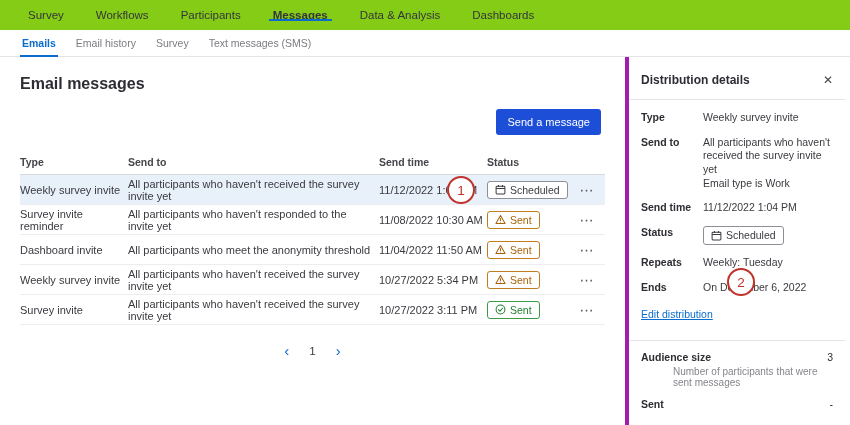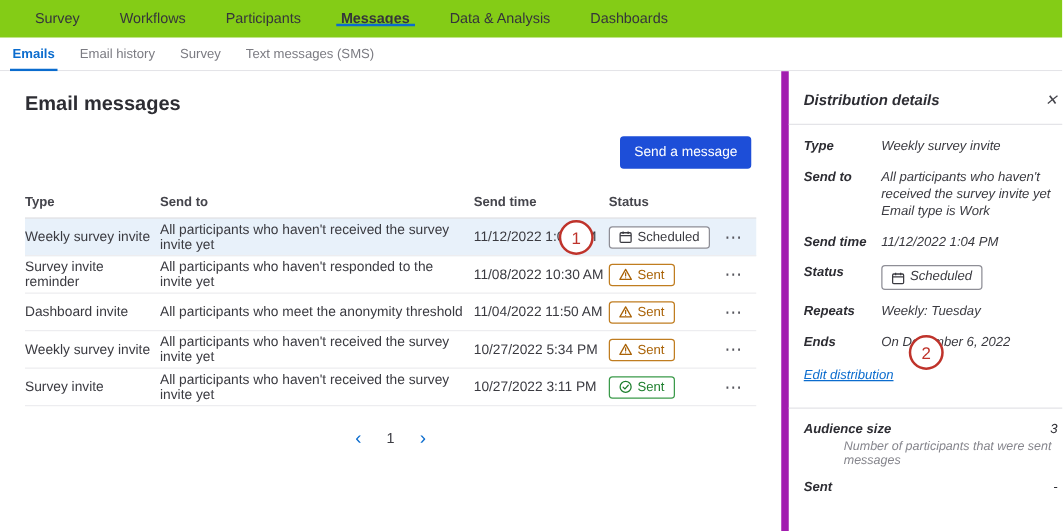--- a/index.html
+++ b/index.html
@@ -7,21 +7,21 @@
   body { font-family:"Liberation Sans", sans-serif; color:#3a3a40; }
   .screen { position:relative; width:850px; height:425px; background:#fff; overflow:hidden; }
 
   
   .topnav { display:flex; align-items:center; height:30px; background:#84cc16; padding-left:12px; }
   .topnav .tab { display:flex; align-items:center; padding:0 16px; font-size:11.5px; color:#35353b; cursor:pointer; position:relative; white-space:nowrap; }
   .topnav .tab.active { font-weight:bold; }
   .topnav .tab.active::after { content:""; position:absolute; left:12px; right:12px; bottom:0; height:2px; background:#0b6cce; }
 
   
-  .subnav { display:flex; align-items:stretch; height:27px; border-bottom:1px solid #e4e4e8; padding-left:0; }
+  .subnav { display:flex; align-items:stretch; height:27px; border-bottom:1px solid #e4e4e8; padding-left:12px; }
   .subnav .tab { display:flex; align-items:center; padding:0 10px; font-size:10.5px; color:#7b7b82; cursor:pointer; position:relative; white-space:nowrap; }
   .subnav .tab.active { color:#0b6cce; font-weight:bold; }
   .subnav .tab.active::after { content:""; position:absolute; left:8px; right:8px; bottom:-1px; height:2px; background:#0b6cce; }
 
   
   .main { position:absolute; left:0; top:57px; width:625px; bottom:0; background:#fff; }
   .heading { position:absolute; left:20px; top:18px; font-size:16px; font-weight:bold; color:#2d2d33; }
   .send-btn { position:absolute; right:24px; top:52px; background:#1d4ed8; color:#fff; border:none; border-radius:3px; font-size:11px; padding:7px 11px; cursor:pointer; font-family:inherit; }
 
   .table { position:absolute; left:20px; right:20px; top:92px; }
@@ -41,21 +41,21 @@
   .badge .bicon { display:inline-flex; }
   .badge.scheduled { color:#3b3b41; border-color:#8e8e96; }
   .badge.warning { color:#a96206; border-color:#c07d20; }
   .badge.success { color:#1e7f2e; border-color:#3b9a4a; }
 
   .pagination { position:absolute; left:0; width:100%; top:286px; display:flex; justify-content:center; align-items:center; gap:20px; }
   .chev { color:#0b6cce; font-size:15px; cursor:pointer; line-height:1; }
   .page-num { color:#3c3c42; font-size:11.5px; cursor:pointer; }
 
   
-  .panel { position:absolute; left:625px; right:0; top:57px; bottom:0; border-left:6px solid #a21caf; background:#fff; padding:16px 4px 0 12px; font-size:10.5px;font-style:italic; }
+  .panel { position:absolute; left:625px; right:0; top:57px; bottom:0; border-left:4px solid #a21caf; background:#fff; padding:16px 17px 0 12px; font-size:10.5px; }
   .panel-header { display:flex; justify-content:space-between; align-items:center; margin-bottom:12px; }
   .panel-title { font-size:12px; font-weight:bold; color:#2d2d33; }
   .close-x { color:#45454c; cursor:pointer; font-size:12px; }
   .panel-divider { height:1px; background:#e4e4e8; margin:0 -12px; }
   .field { display:flex; margin-top:11px; line-height:1.3; }
   .flabel { width:62px; flex-shrink:0; font-weight:bold; color:#2d2d33; }
   .fvalue { color:#3a3a40; }
   .edit-link { display:inline-block; margin-top:13px; color:#0b6cce; text-decoration:underline; cursor:pointer; }
   .divider2 { height:1px; background:#e4e4e8; margin:20px -12px 0 -12px; }
   .metrics-title { margin-top:15px; font-weight:bold; color:#2d2d33; font-size:11px; }

